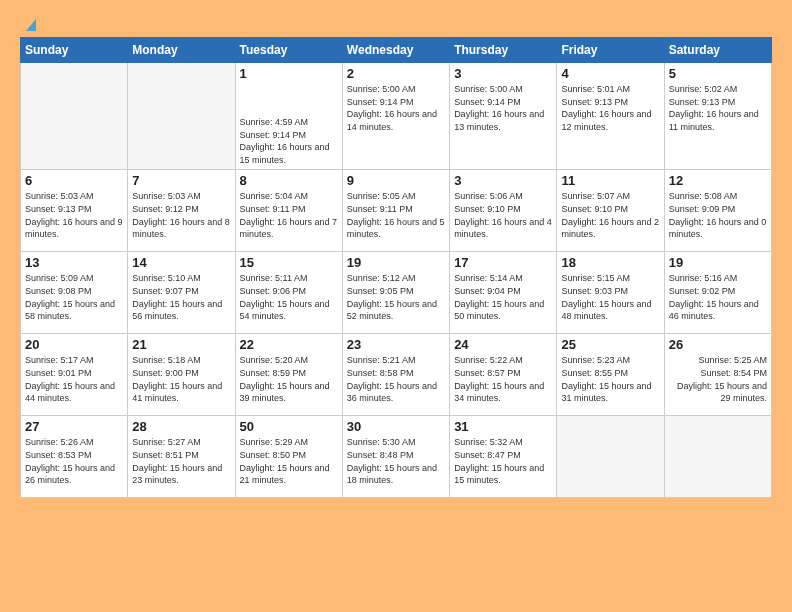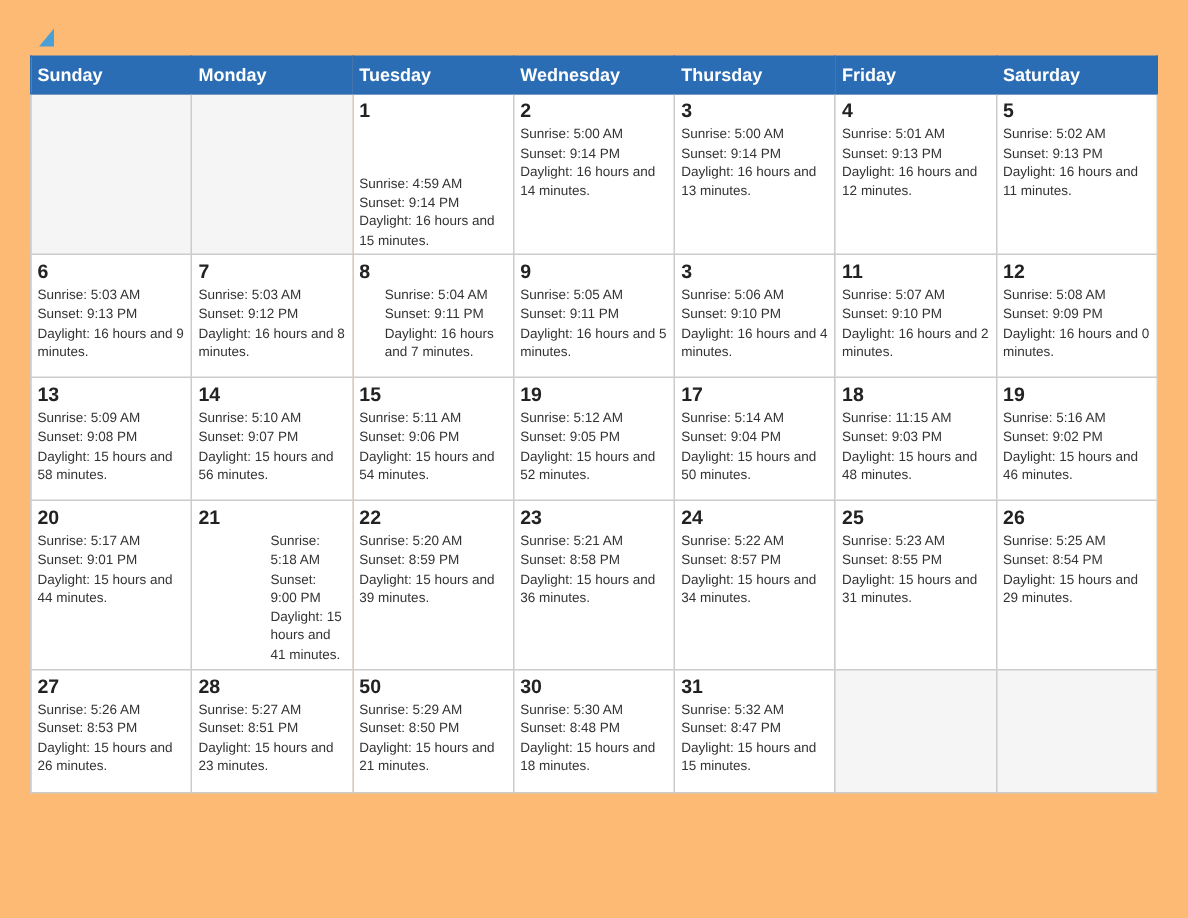--- a/index.html
+++ b/index.html
@@ -162,21 +162,21 @@
 Daylight: 16 hours and 9 minutes.</div>
           </td>
           <td>
             <span class="day-num">7</span>
             <div class="day-info" style="white-space: pre-line;">Sunrise: 5:03 AM
 Sunset: 9:12 PM
 Daylight: 16 hours and 8 minutes.</div>
           </td>
           <td>
             <span class="day-num">8</span>
-            <div class="day-info" style="white-space: pre-line; margin-left: 17px;">Sunrise: 5:04 AM
+            <div class="day-info" style="white-space: pre-line;">Sunrise: 5:04 AM
 Sunset: 9:11 PM
 Daylight: 16 hours and 7 minutes.</div>
           </td>
           <td>
             <span class="day-num">9</span>
             <div class="day-info" style="white-space: pre-line;">Sunrise: 5:05 AM
 Sunset: 9:11 PM
 Daylight: 16 hours and 5 minutes.</div>
           </td>
           <td>
@@ -224,41 +224,41 @@
 Daylight: 15 hours and 52 minutes.</div>
           </td>
           <td>
             <span class="day-num">17</span>
             <div class="day-info" style="white-space: pre-line;">Sunrise: 5:14 AM
 Sunset: 9:04 PM
 Daylight: 15 hours and 50 minutes.</div>
           </td>
           <td>
             <span class="day-num">18</span>
-            <div class="day-info" style="white-space: pre-line;">Sunrise: 11:15 AM
+            <div class="day-info" style="white-space: pre-line;">Sunrise: 5:15 AM
 Sunset: 9:03 PM
 Daylight: 15 hours and 48 minutes.</div>
           </td>
           <td>
             <span class="day-num">19</span>
             <div class="day-info" style="white-space: pre-line;">Sunrise: 5:16 AM
 Sunset: 9:02 PM
 Daylight: 15 hours and 46 minutes.</div>
           </td>
         </tr>
         <tr>
           <td>
             <span class="day-num">20</span>
             <div class="day-info" style="white-space: pre-line;">Sunrise: 5:17 AM
 Sunset: 9:01 PM
 Daylight: 15 hours and 44 minutes.</div>
           </td>
           <td>
             <span class="day-num">21</span>
-            <div class="day-info" style="white-space: pre-line; margin-left: 48px;">Sunrise: 5:18 AM
+            <div class="day-info" style="white-space: pre-line;">Sunrise: 5:18 AM
 Sunset: 9:00 PM
 Daylight: 15 hours and 41 minutes.</div>
           </td>
           <td>
             <span class="day-num">22</span>
             <div class="day-info" style="white-space: pre-line;">Sunrise: 5:20 AM
 Sunset: 8:59 PM
 Daylight: 15 hours and 39 minutes.</div>
           </td>
           <td>
@@ -274,21 +274,21 @@
 Daylight: 15 hours and 34 minutes.</div>
           </td>
           <td>
             <span class="day-num">25</span>
             <div class="day-info" style="white-space: pre-line;">Sunrise: 5:23 AM
 Sunset: 8:55 PM
 Daylight: 15 hours and 31 minutes.</div>
           </td>
           <td>
             <span class="day-num">26</span>
-            <div class="day-info" style="white-space: pre-line;">Sunrise: 5:25 AM
+            <div class="day-info" style="white-space: pre-line; text-align: right;">Sunrise: 5:25 AM
 Sunset: 8:54 PM
 Daylight: 15 hours and 29 minutes.</div>
           </td>
         </tr>
         <tr>
           <td>
             <span class="day-num">27</span>
             <div class="day-info" style="white-space: pre-line;">Sunrise: 5:26 AM
 Sunset: 8:53 PM
 Daylight: 15 hours and 26 minutes.</div>

